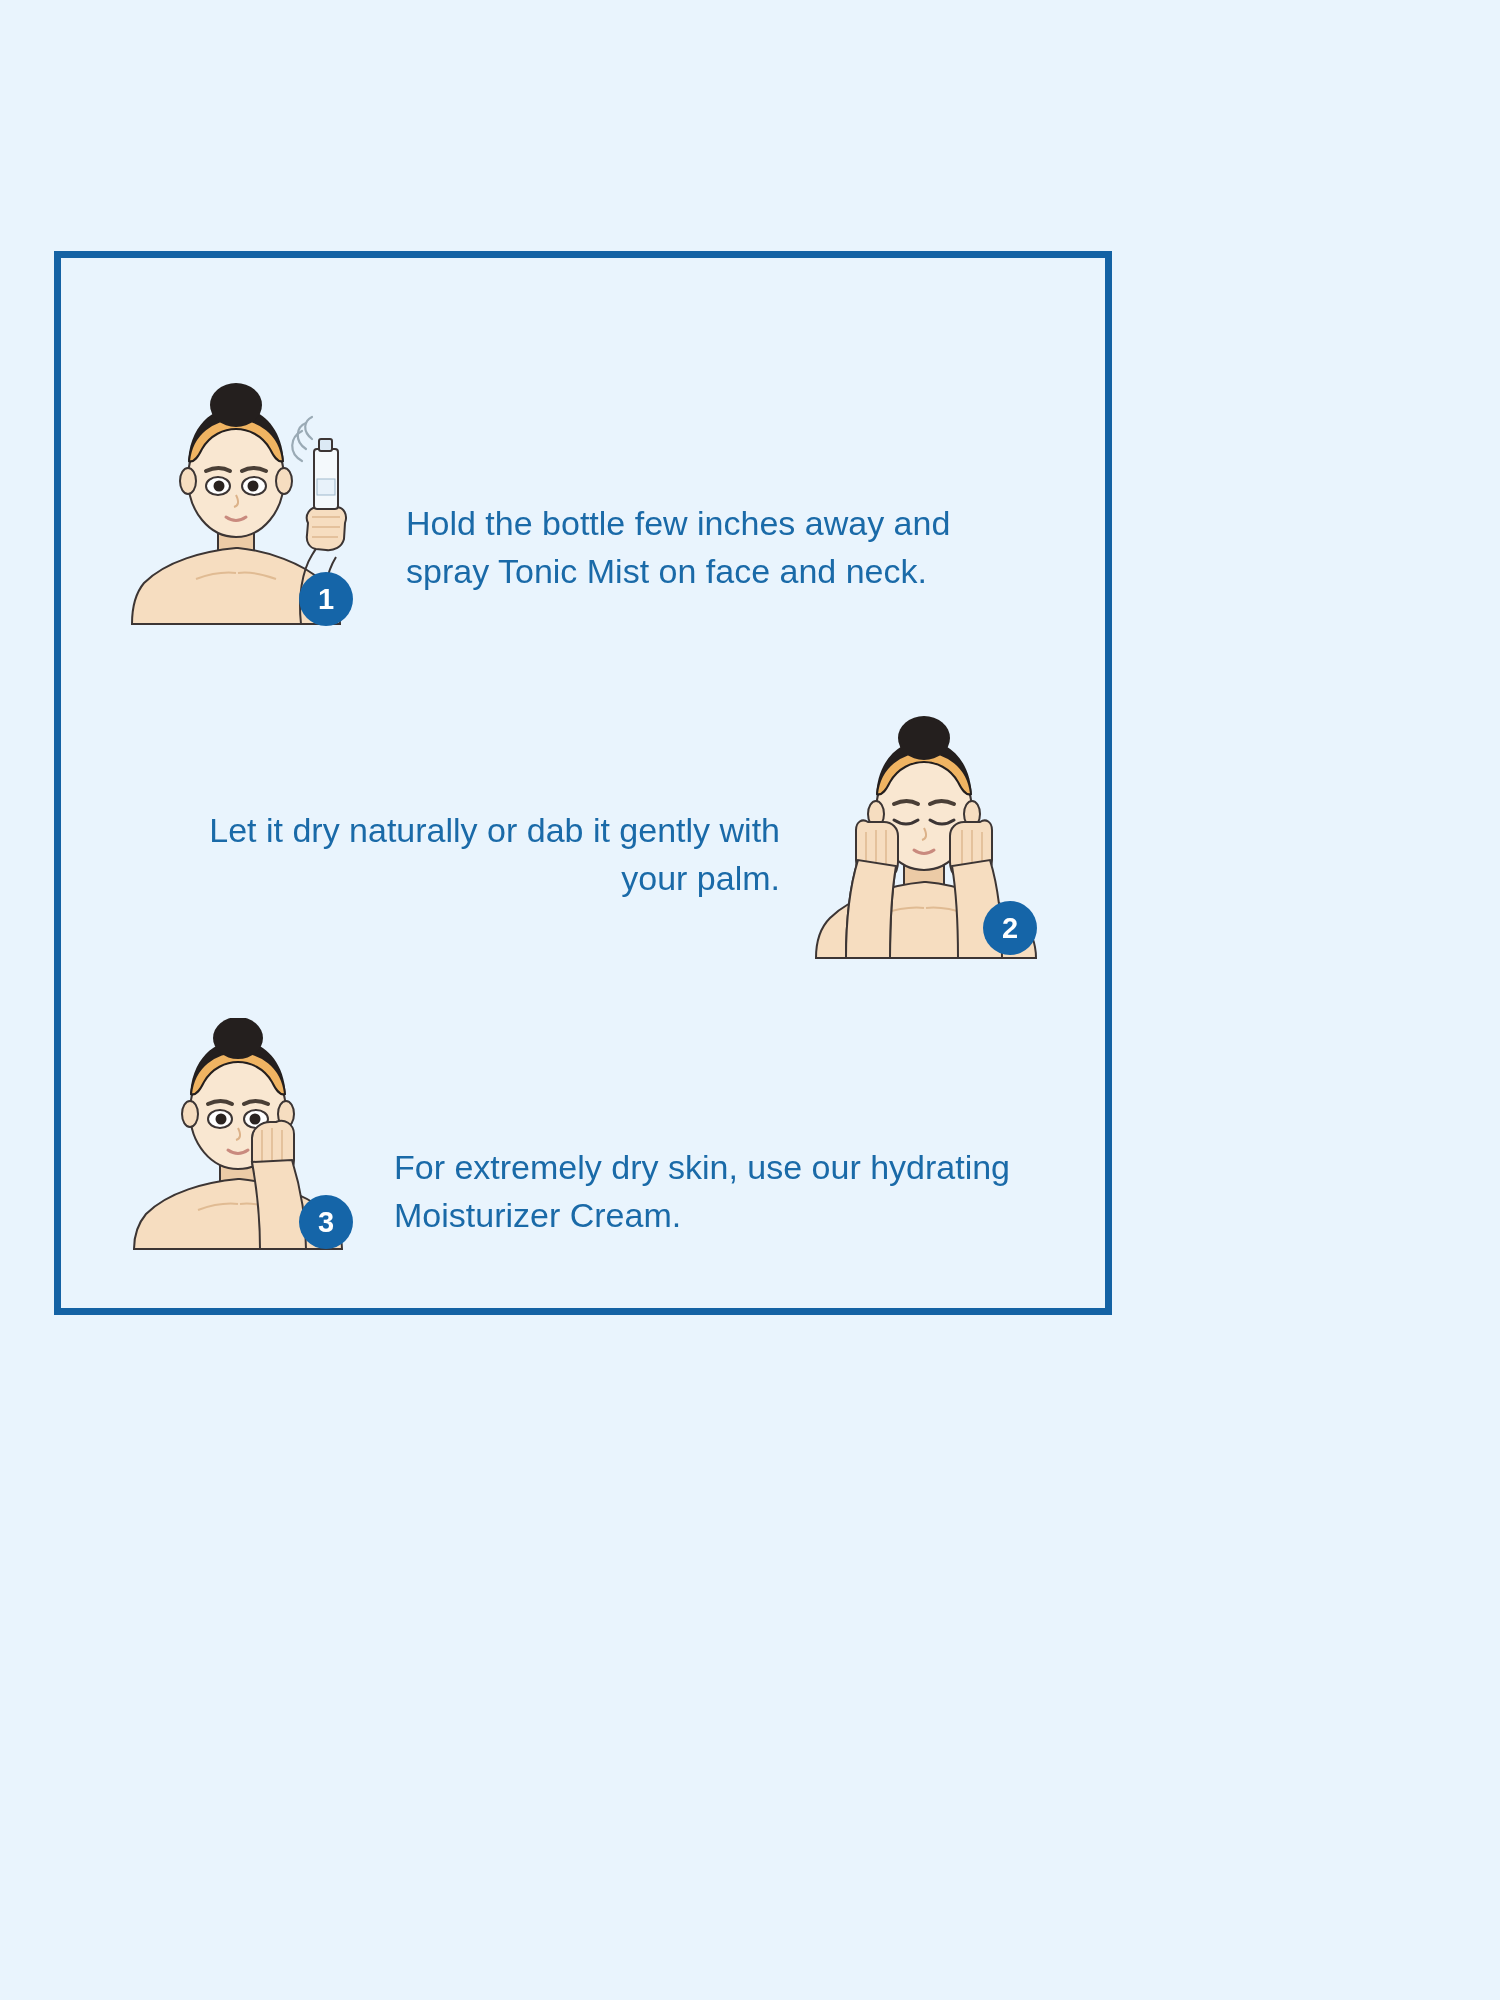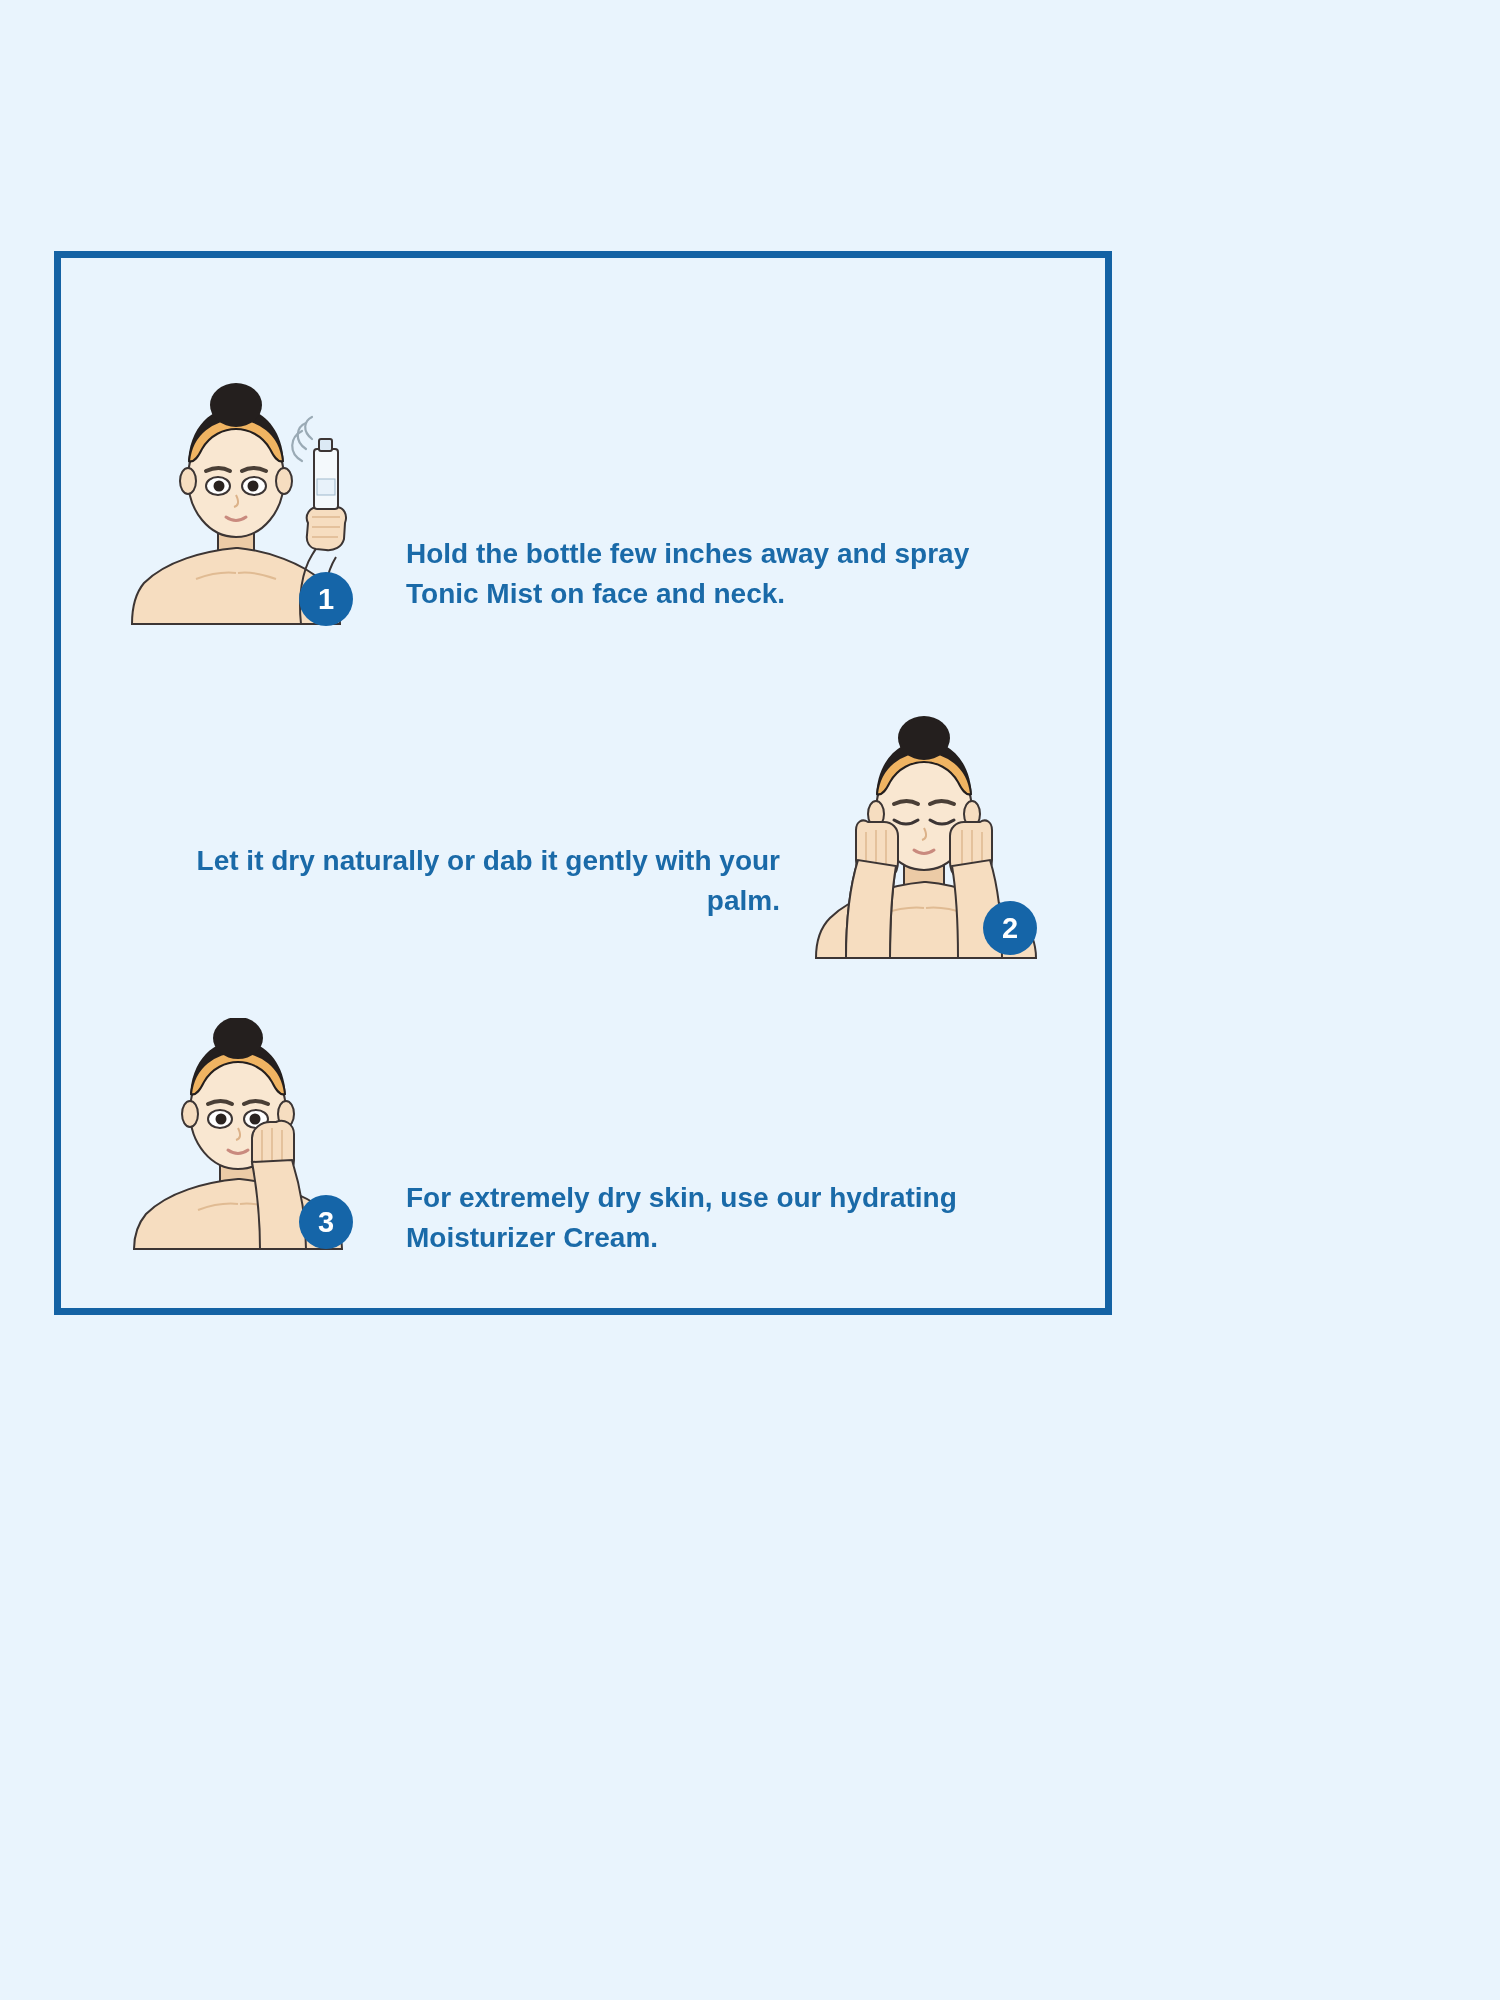--- a/index.html
+++ b/index.html
@@ -42,40 +42,39 @@
     text-align: center;
     font-size: 53px;
     font-weight: bold;
     color: #1462a4;
     letter-spacing: 1px;
   }
 
   
   .step-text {
     position: absolute;
-    font-size: 28px;
-    font-weight: bold;
+    font-size: 34px;
+    font-weight: normal;
     color: #1a6aa8;
     line-height: 1.42;
-    margin-top: 35px;
   }
   #step1-text {
     left: 406px;
     top: 499px;
     width: 600px;
     text-align: left;
   }
   #step2-text {
     left: 160px;
     top: 806px;
     width: 620px;
     text-align: right;
   }
   #step3-text {
-    left: 406px;
+    left: 394px;
     top: 1143px;
     width: 660px;
     text-align: left;
   }
 
   
   .illus {
     position: absolute;
   }
   #illus1 { left: 126px; top: 383px;  width: 240px; height: 245px; }

